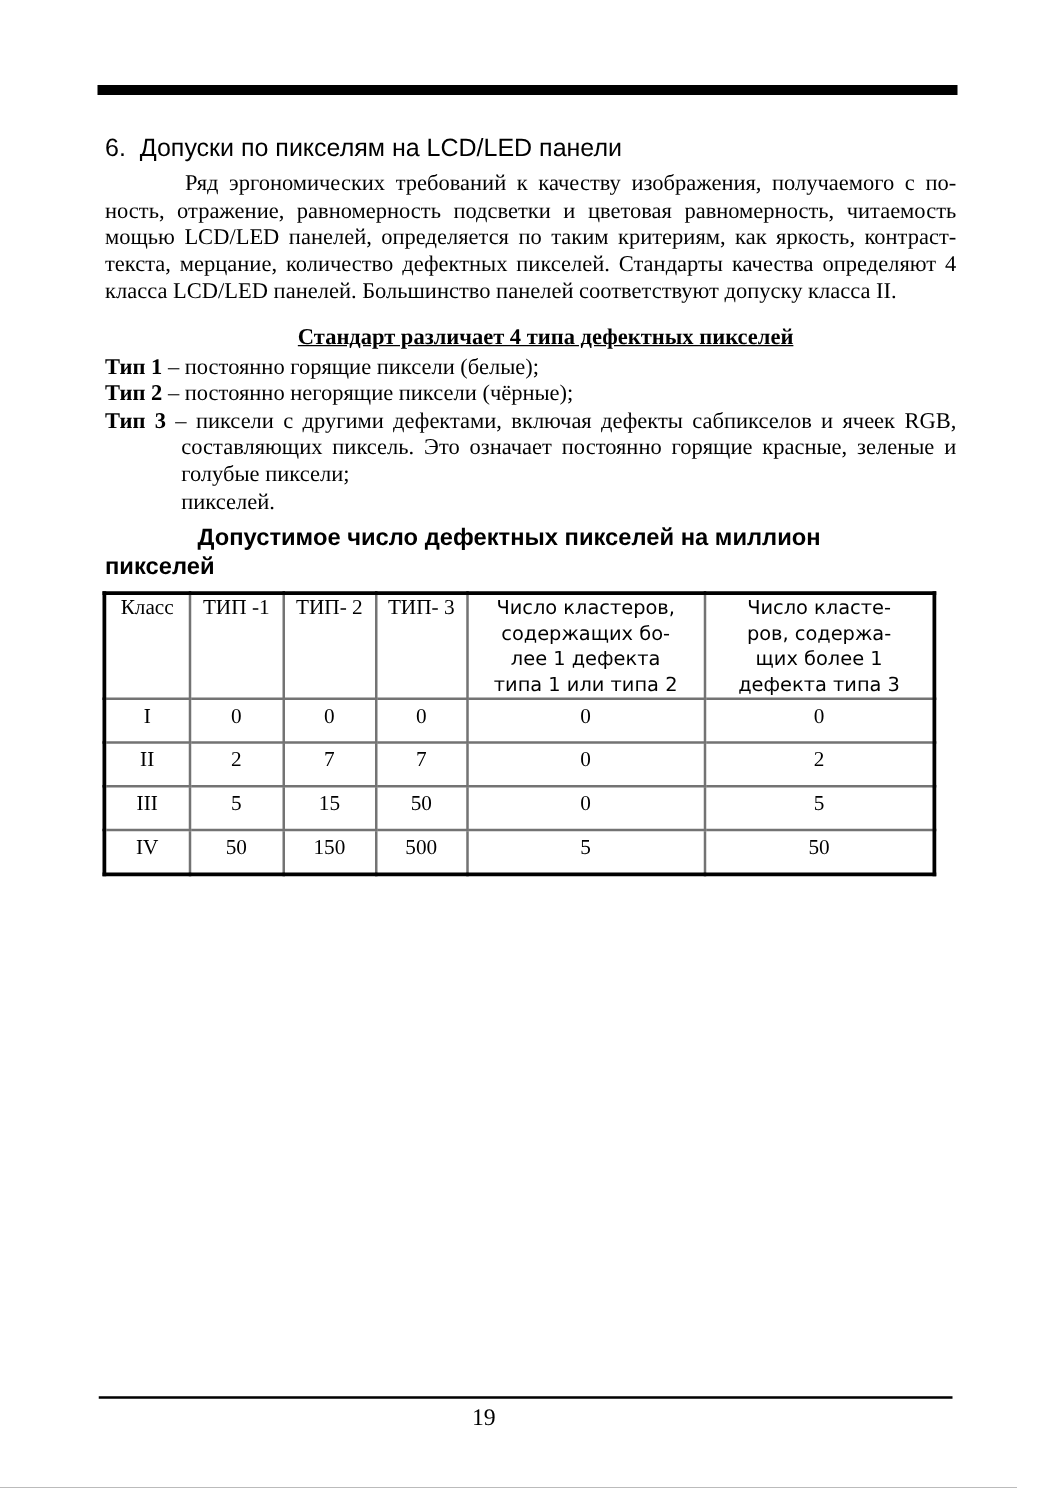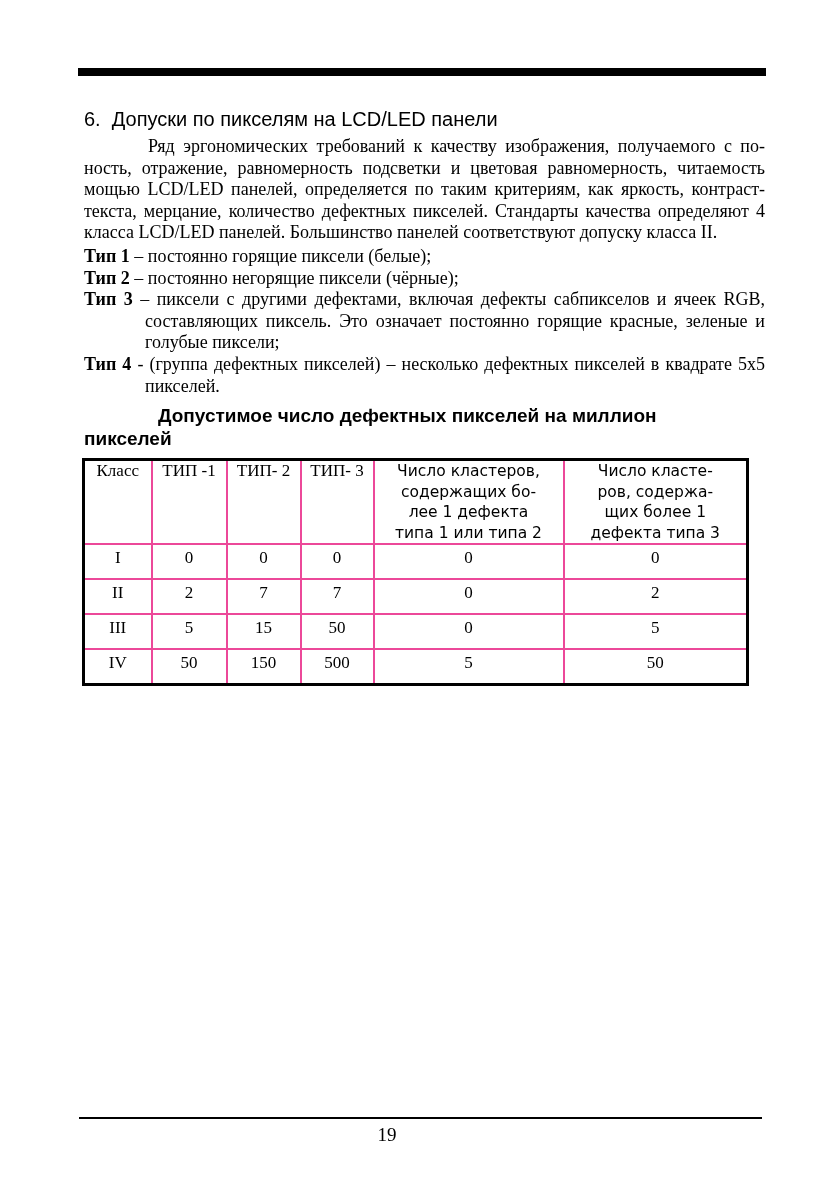--- a/index.html
+++ b/index.html
@@ -57,21 +57,21 @@
   .table-title .ti { text-indent: 74px; }
   table.defect {
     margin-top: 8px;
     margin-left: -2px;
     border-collapse: collapse;
     border: 3px solid #000;
     table-layout: fixed;
     width: 664px;
   }
   table.defect th, table.defect td {
-    border: 2px solid #ec4899;
+    border: 2px solid #737373;
     vertical-align: top;
     text-align: center;
     padding: 0;
     overflow: hidden;
   }
   th.hs {
     font-family: "Liberation Serif", serif;
     font-weight: normal;
     font-size: 17px;
     padding-top: 5px;
@@ -123,35 +123,35 @@
     <h1 class="heading">6.  Допуски по пикселям на LCD/LED панели</h1>
 
     <div class="intro serif">
       <div class="jl indent1">Ряд эргономических требований к качеству изображения, получаемого с по-</div>
       <div class="jl">ность, отражение, равномерность подсветки и цветовая равномерность, читаемость</div>
       <div class="jl">мощью LCD/LED панелей, определяется по таким критериям, как яркость, контраст-</div>
       <div class="jl">текста, мерцание, количество дефектных пикселей. Стандарты качества определяют 4</div>
       <div>класса LCD/LED панелей. Большинство панелей соответствуют допуску класса II.</div>
     </div>
 
+    <div class="types-heading serif">Стандарт различает 4 типа дефектных пикселей</div>
 
     <div class="tips serif">
 
       <div class="tip-line"><span class="tip-label">Тип 1</span> <span>– постоянно горящие пиксели (белые);</span></div>
 
       <div class="tip-line"><span class="tip-label">Тип 2</span> <span>– постоянно негорящие пиксели (чёрные);</span></div>
 
       <div>
         <div class="tip-line jl"><span class="tip-label">Тип 3</span> <span>– пиксели с другими дефектами, включая дефекты сабпикселов и ячеек RGB,</span></div>
         <div class="tip-cont jl">составляющих пиксель. Это означает постоянно горящие красные, зеленые и</div>
         <div class="tip-cont">голубые пиксели;</div>
       </div>
 
       <div>
-        <div class="tip-line jl"><span class="tip-label">Тип 4</span> <span>- (группа дефектных пикселей) – несколько дефектных пикселей в квадрате 5x5</span></div>
         <div class="tip-cont">пикселей.</div>
       </div>
 
     </div>
 
     <div class="table-title">
       <div class="ti">Допустимое число дефектных пикселей на миллион</div>
       <div>пикселей</div>
     </div>
 

